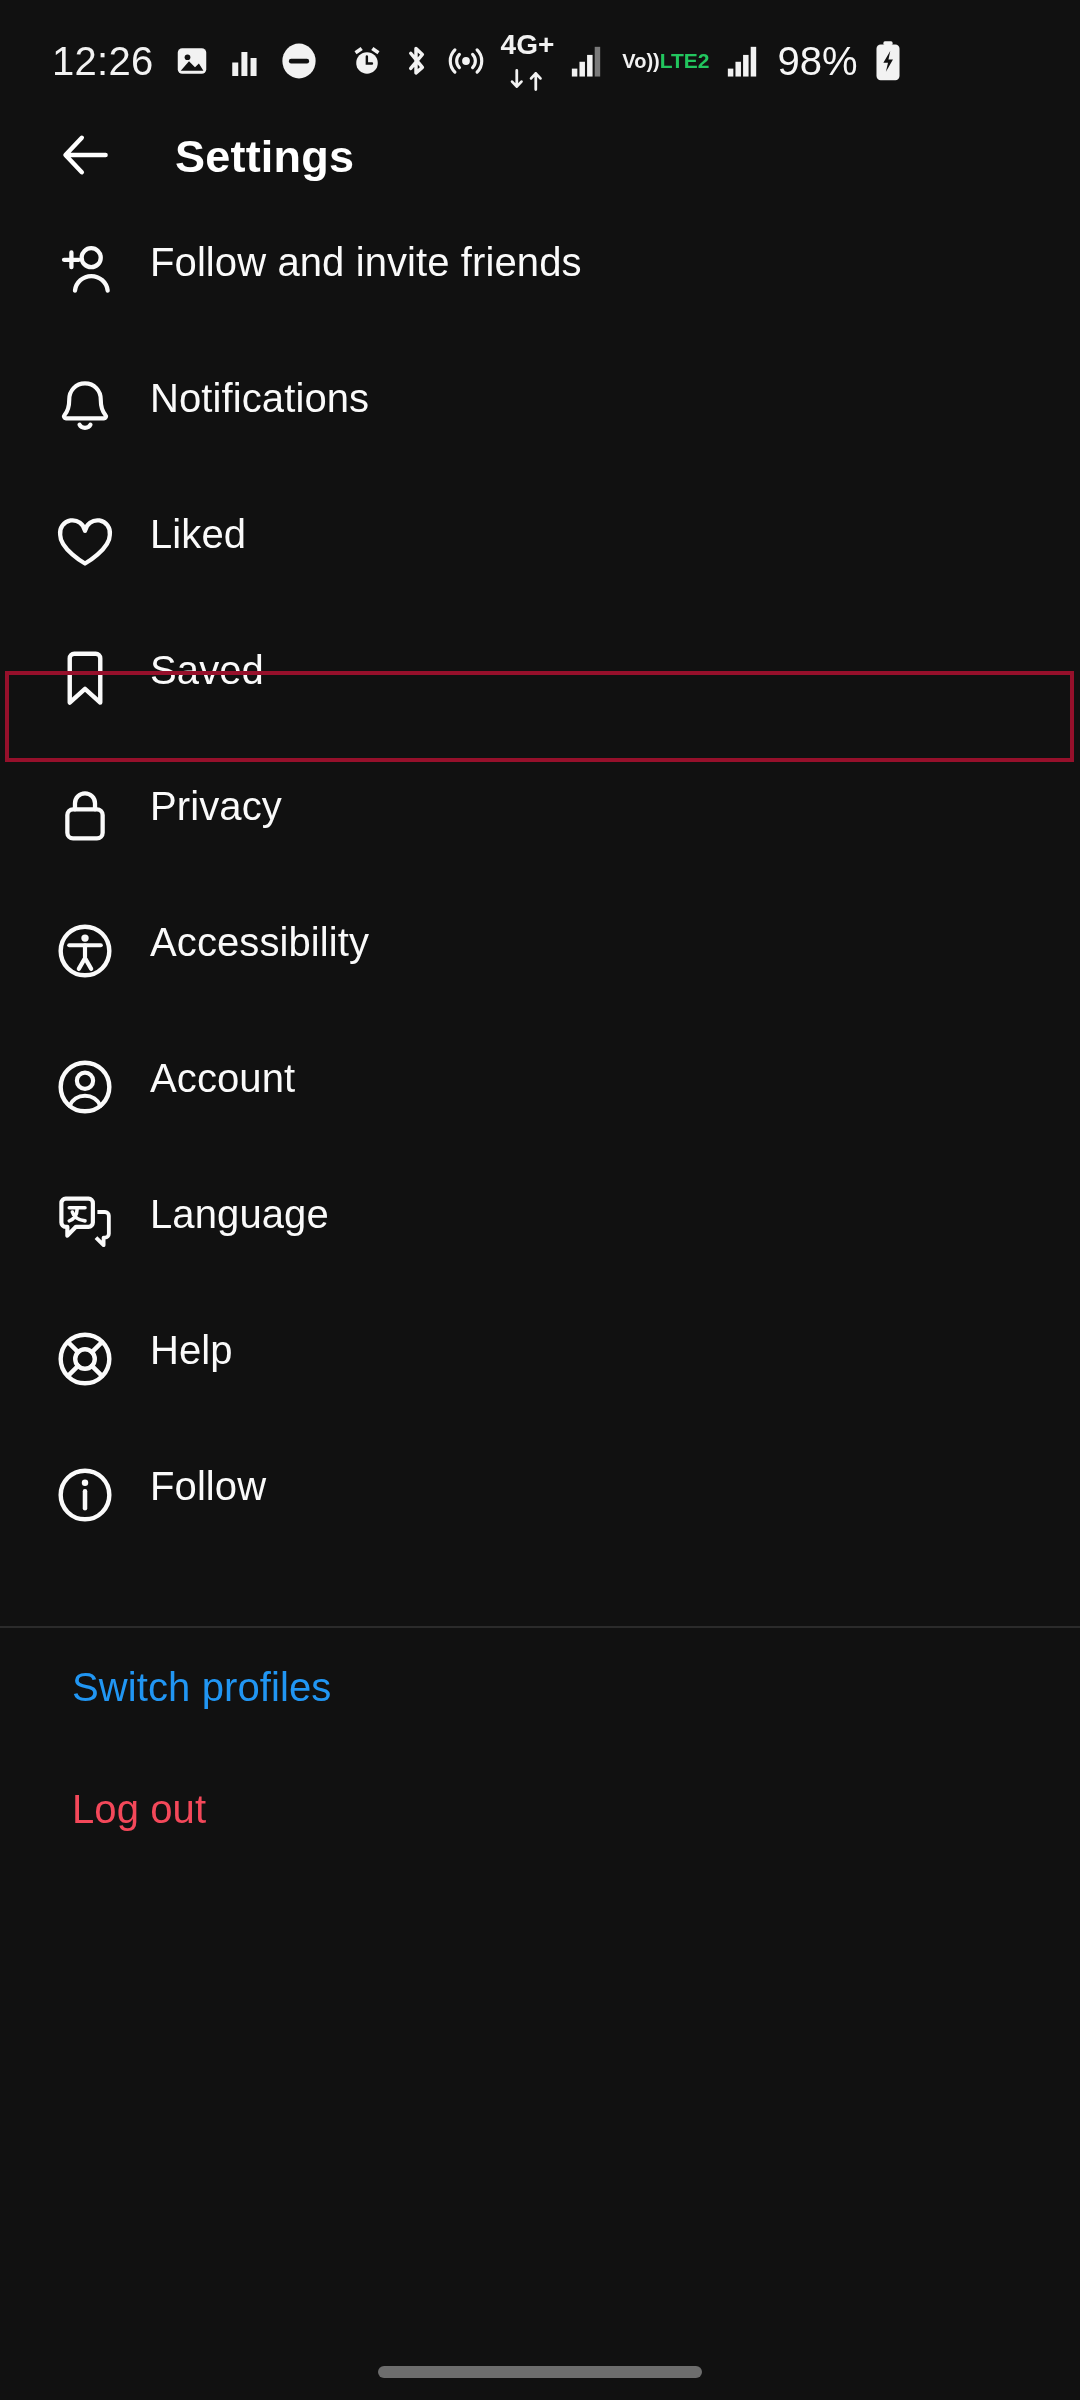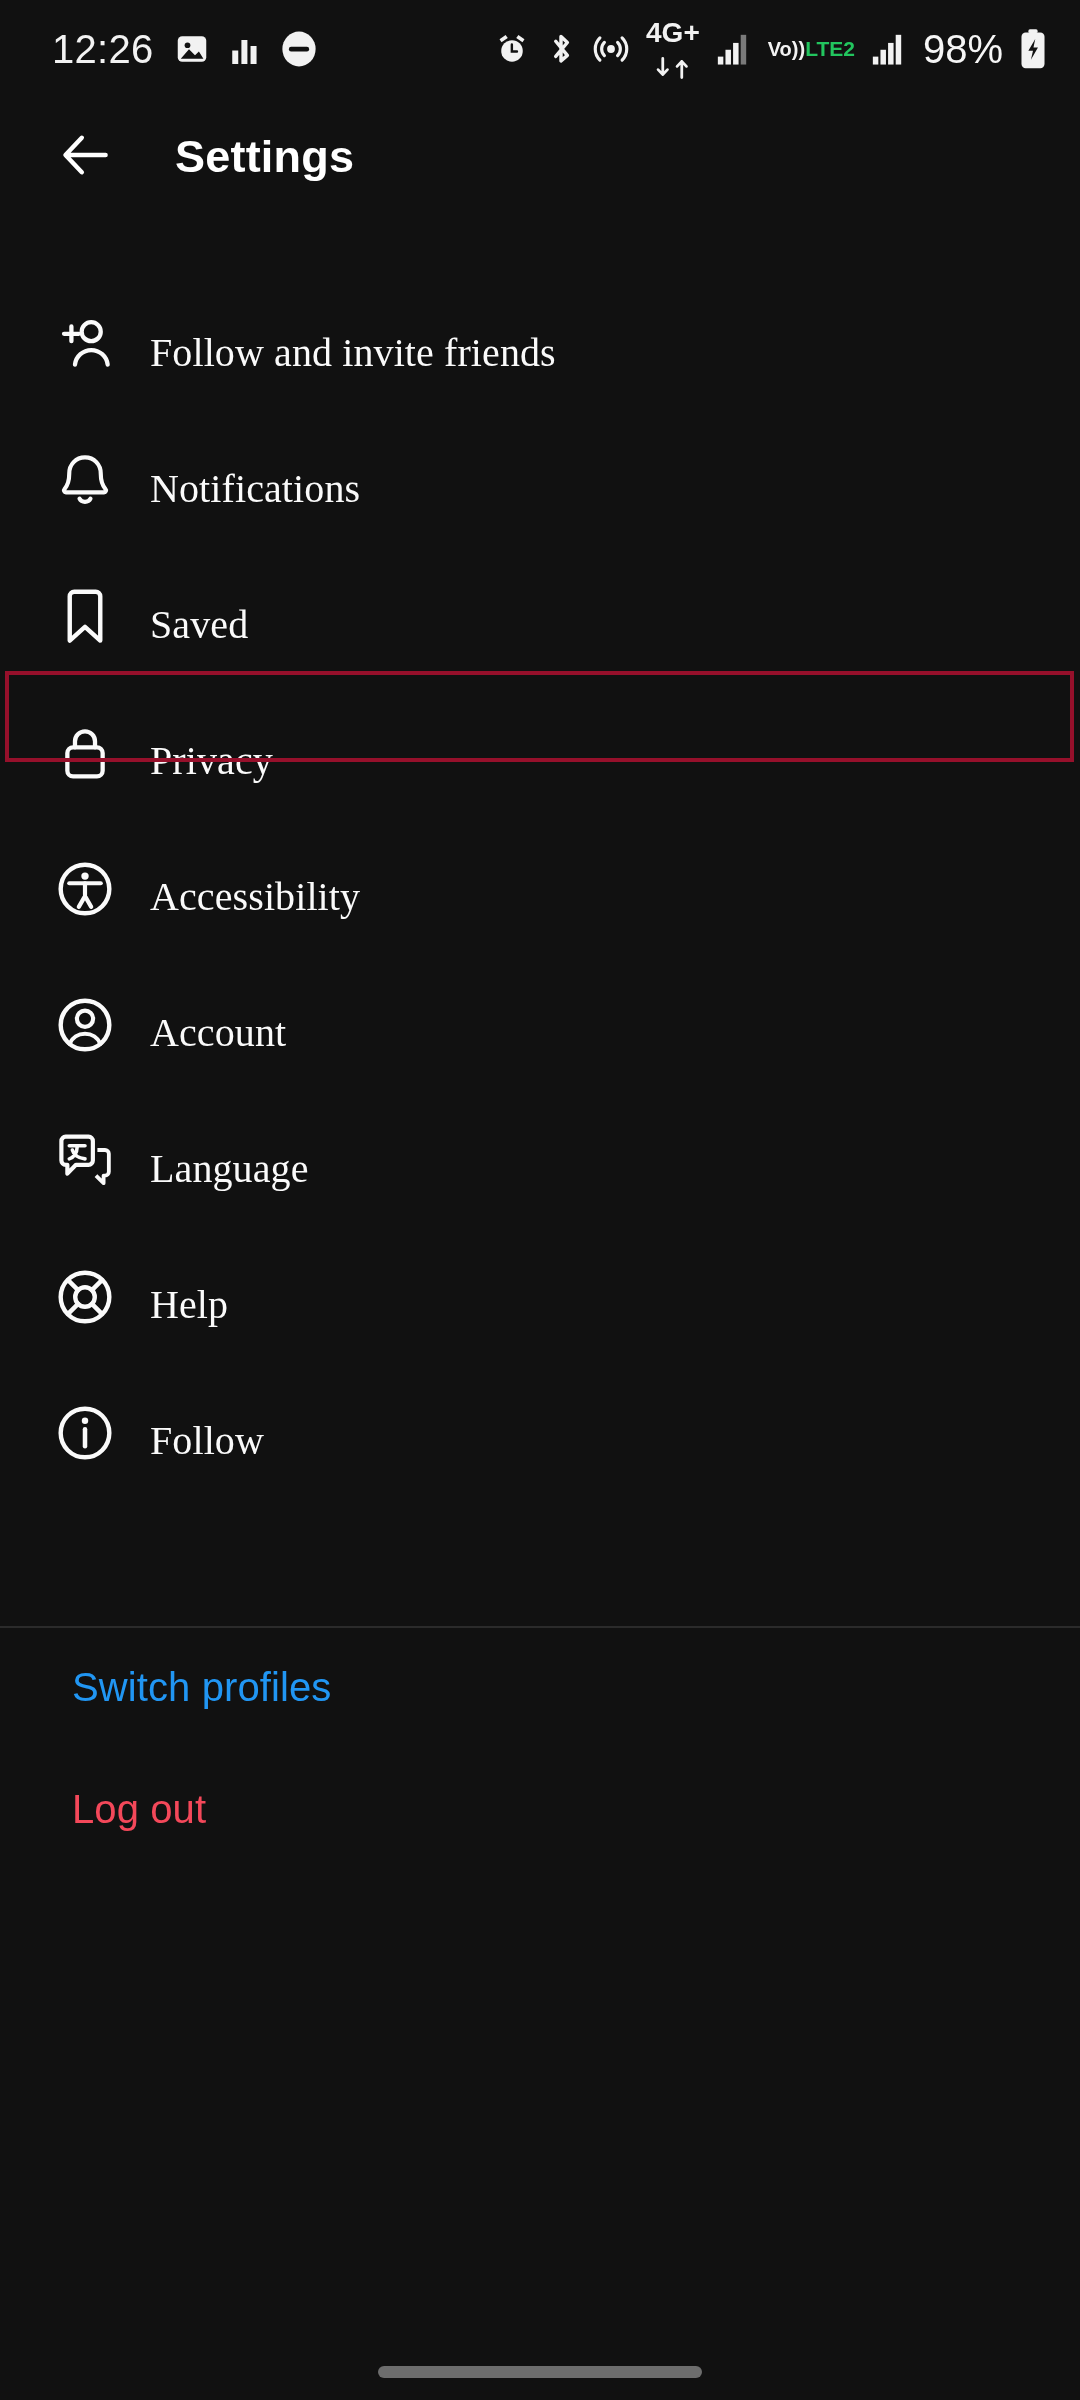--- a/index.html
+++ b/index.html
@@ -6,41 +6,41 @@
   html, body {
     width:1080px; height:2400px;
     background:#0e0e0e;
     font-family:"Liberation Sans", sans-serif;
     overflow:hidden;
   }
   #screen { position:relative; width:1080px; height:2400px; background:#111111; }
 
   
   #statusbar {
-    position:absolute; top:0; left:0; width:1080px; height:98px;
-    display:flex; align-items:center; justify-content:space-between;
-    padding:0 34px 0 52px; background:#111111;
+    position:absolute; top:12px; left:0; width:1080px; height:98px;
+    display:flex; align-items:center; 
+    padding:0 34px 0 52px; background:#111111;gap:32px;
   }
   .sb-left { display:flex; align-items:center; gap:20px; }
   .sb-right { display:flex; align-items:center; gap:17px; }
   .sb-time { color:#f2f2f2; font-size:40px; letter-spacing:0.3px; font-weight:400; }
   .sb-ico { display:flex; align-items:center; }
   .sb-batt-txt { color:#f6f6f6; font-size:40px; font-weight:400; letter-spacing:0px; }
 
   
   #header { position:absolute; top:98px; left:0; width:1080px; height:118px;
             display:flex; align-items:center; }
   #back-btn { width:104px; height:104px; margin-left:34px;
               display:flex; align-items:center; justify-content:center; }
   #page-title { color:#ffffff; font-size:45px; font-weight:700; margin-left:37px;
                 letter-spacing:0.2px; }
 
   
   #list { position:absolute; top:240px; left:0; width:1080px; }
-  .row { position:relative; height:136px; display:flex; align-items:flex-end;font-family:Liberation Serif, serif; }
+  .row { position:relative; height:136px; display:flex; align-items:flex-start; }
   .row .ico { width:78px; min-width:78px; margin-left:46px;
               display:flex; align-items:center; justify-content:center; }
   .row .label { color:#fafafa; font-size:40px; margin-left:26px; letter-spacing:0.1px; }
 
   
   #highlight {
     position:absolute; left:5px; top:671px; width:1069px; height:91px;
     border:4px solid #96102b; pointer-events:none; z-index:5;
   }
 
@@ -186,20 +186,28 @@
     <div class="row">
       <span class="ico">
         <svg width="62" height="62" viewBox="0 0 26 26">
           <path d="M13 3.1 c-3.9 0-6.6 3-6.6 6.7 0 4.1-1.1 5.6-2 6.6-.45.5-.1 1.35.6 1.35h16 c.7 0 1.05-.85.6-1.35-.9-1-2-2.5-2-6.6 0-3.7-2.7-6.7-6.6-6.7 z" stroke="#fafafa" stroke-width="1.75" fill="none" stroke-linejoin="round"></path>
           <path d="M10.7 20.4 a2.5 2.2 0 0 0 4.6 0" stroke="#fafafa" stroke-width="1.75" fill="none" stroke-linecap="round"></path>
         </svg>
       </span>
       <span class="label">Notifications</span>
     </div>
 
+    <div class="row">
+      <span class="ico">
+        <svg width="62" height="62" viewBox="0 0 26 26">
+          <path d="M13 21.6 C13 21.6 2.6 15.6 2.6 9.6 a5.2 5.2 0 0 1 10.4-1.7 a5.2 5.2 0 0 1 10.4 1.7 c0 6-10.4 12-10.4 12 z" stroke="#fafafa" stroke-width="1.8" fill="none" stroke-linejoin="round"></path>
+        </svg>
+      </span>
+      <span class="label">Liked</span>
+    </div>
 
     <div class="row">
       <span class="ico">
         <svg width="62" height="62" viewBox="0 0 26 26">
           <path d="M6.6 4.3 a1.9 1.9 0 0 1 1.9-1.9 h9 a1.9 1.9 0 0 1 1.9 1.9 v18.6 L13 17.1 L6.6 22.9 Z" stroke="#fafafa" stroke-width="1.85" fill="none" stroke-linejoin="round"></path>
         </svg>
       </span>
       <span class="label">Saved</span>
     </div>
 

